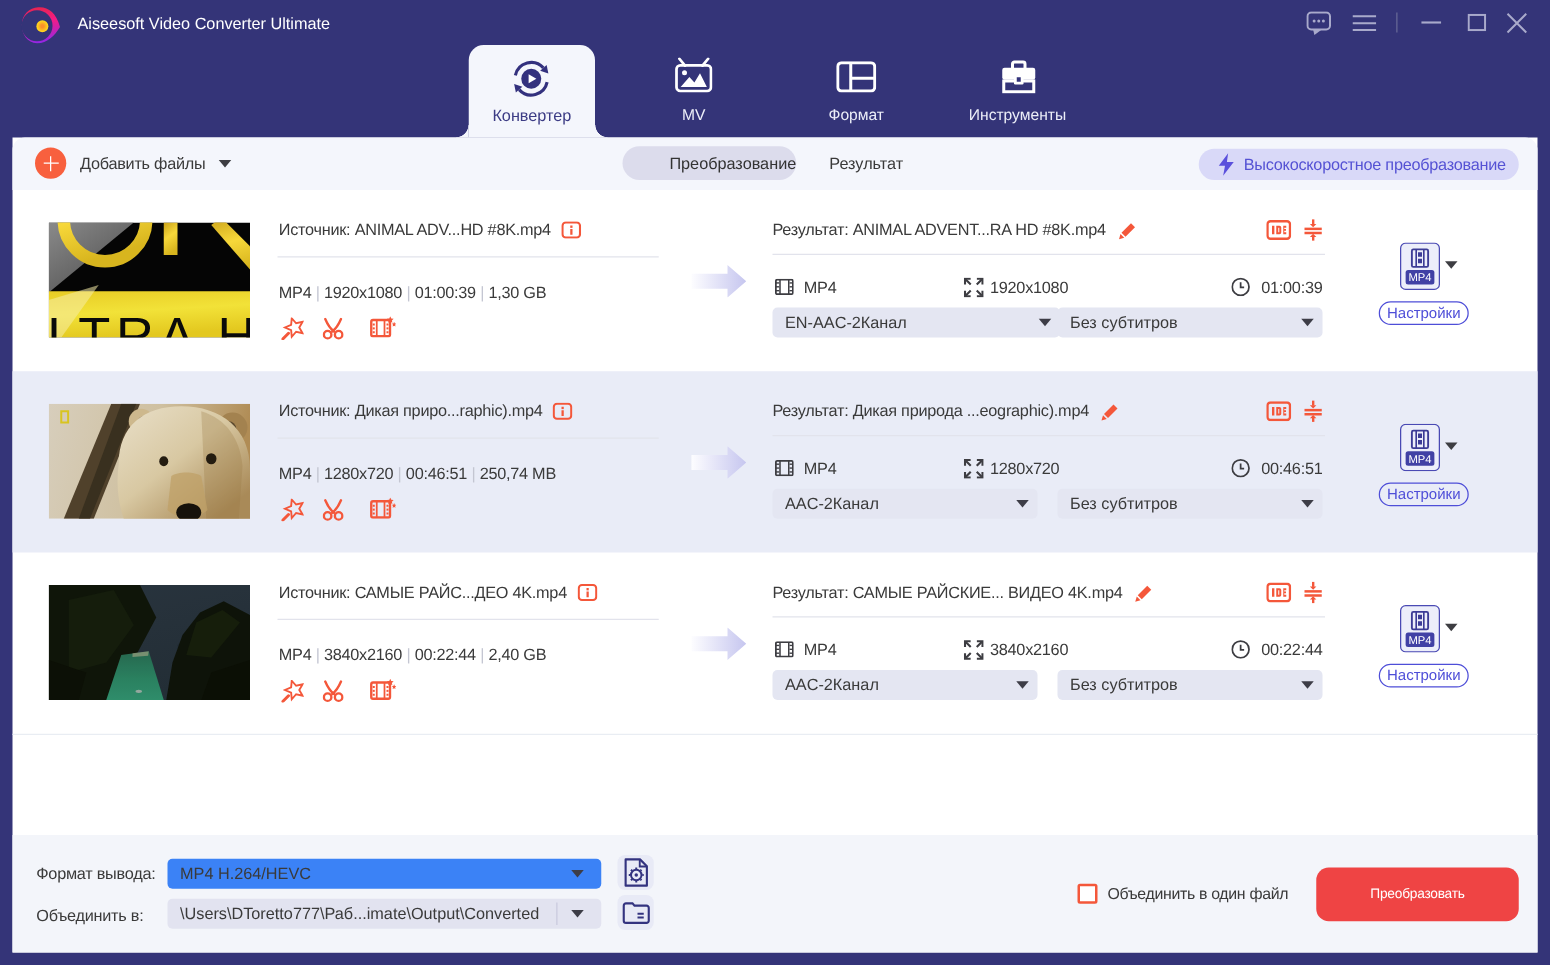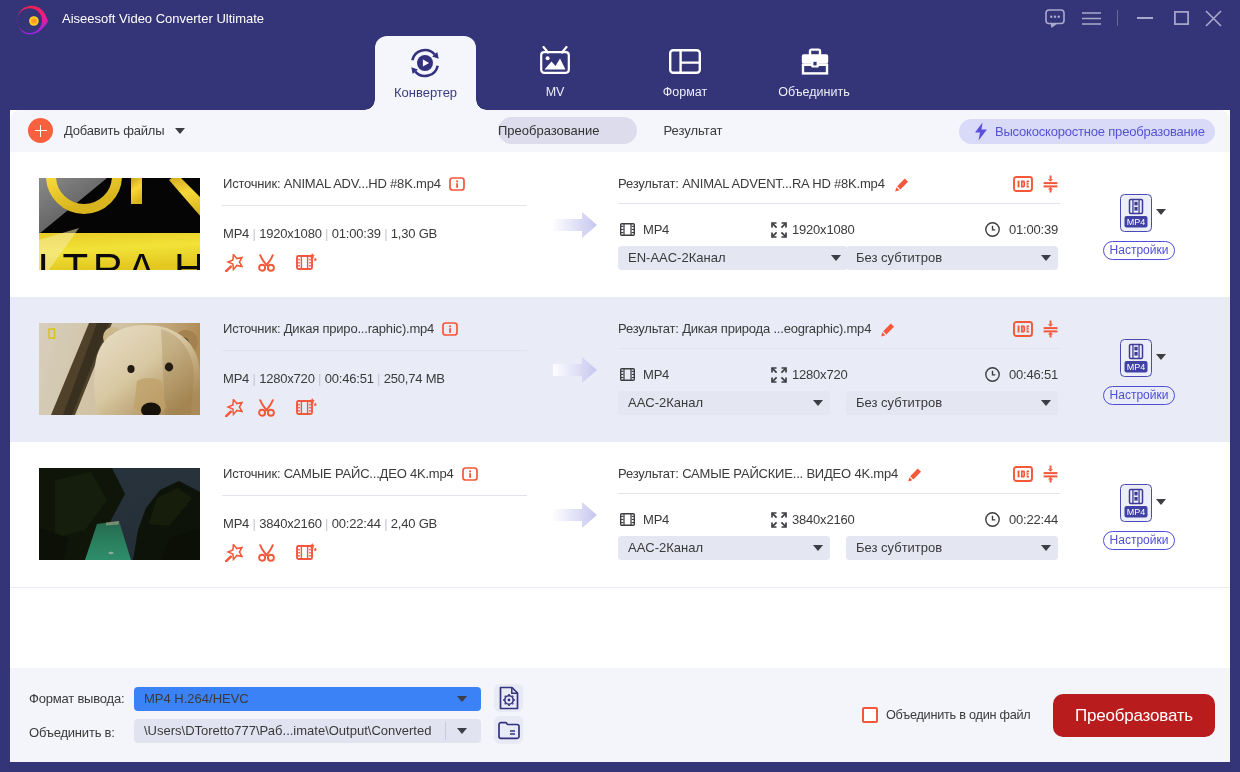--- a/index.html
+++ b/index.html
@@ -196,28 +196,28 @@
 <path d="M11.6 13.6 H30.5" stroke="#fff" stroke-width="2.4" transform="translate(0,-6.8)" opacity="0"></path>
 </svg>
 <div class="a tablbl" style="left:635px;top:85px;width:100px">Формат</div>
 <svg class="a" style="left:801px;top:48px" width="28" height="27" viewBox="0 0 28 27">
 <rect x="9" y="1.6" width="10" height="7" rx="1.5" fill="none" stroke="#fff" stroke-width="2.4"></rect>
 <rect x="0.8" y="6.2" width="26.4" height="9.6" rx="1.8" fill="#fff"></rect>
 <rect x="2" y="16.8" width="24" height="8.6" fill="none" stroke="#fff" stroke-width="2.4"></rect>
 <rect x="10.2" y="11.6" width="7.6" height="8" rx="1" fill="#fff"></rect>
 <rect x="12.4" y="13.8" width="3.2" height="3.6" fill="#34347c"></rect>
 </svg>
-<div class="a tablbl" style="left:764px;top:85px;width:100px">Объединить</div>
+<div class="a tablbl" style="left:764px;top:85px;width:100px">Инструменты</div>
 
 <div class="a" style="left:28px;top:118px;width:25px;height:25px;border-radius:50%;background:#f8603e"></div>
 <div class="a" style="left:34.5px;top:129.7px;width:12px;height:1.8px;background:#fff"></div>
 <div class="a" style="left:39.6px;top:124.6px;width:1.8px;height:12px;background:#fff"></div>
 <div class="a t13" style="left:64px;top:123px;font-size:13px">Добавить файлы</div>
 <div class="a tri" style="left:175px;top:127.5px;border-top-color:#3d3d42"></div>
-<div class="a" style="left:498px;top:117px;width:139px;height:27px;border-radius:13.5px;background:#dcdcec;font-size:13px;line-height:27px;text-align:left;color:#333">Преобразование</div>
+<div class="a" style="left:498px;top:117px;width:139px;height:27px;border-radius:13.5px;background:#dcdcec;font-size:13px;line-height:27px;text-align:right;color:#333">Преобразование</div>
 <div class="a" style="left:663px;top:117px;width:60px;height:27px;font-size:13px;line-height:27px;text-align:center;color:#3a3a3a">Результат</div>
 <div class="a" style="left:959px;top:119px;width:256px;height:25px;border-radius:12.5px;background:#d9d9f8"></div>
 <svg class="a" style="left:974px;top:122px" width="14" height="19" viewBox="0 0 14 19">
     <path d="M8.5 0.5 L1 10.5 L6 10.5 L4.5 18.5 L13 7.5 L7.5 7.5 Z" fill="#5b50dc"></path>
   </svg>
 <div class="a" style="left:995px;top:124px;font-size:13px;letter-spacing:-0.2px;color:#5552d4;white-space:nowrap">Высокоскоростное преобразование</div>
 
 <svg class="a" style="left:39px;top:178px" width="161" height="92" viewBox="0 0 161 92">
 <defs>
       <linearGradient id="ggold" x1="0" y1="0" x2="0.3" y2="1">
@@ -443,13 +443,13 @@
     <use href="#filegear"></use>
   </svg>
 <div class="a t13" style="left:29px;top:725px;font-size:13px">Объединить в:</div>
 <div class="a dd" style="left:134px;top:719px;width:347px;height:24px;background:#e2e3f0">\Users\DToretto777\Раб...imate\Output\Converted<div style="position:absolute;right:35px;top:3px;width:1px;height:18px;background:#c9cadd"></div><div class="tri" style="position:absolute;right:14px;top:9px"></div></div>
 <div class="a" style="left:494px;top:716px;width:29px;height:28px;background:#e8eaf6;border-radius:6px"></div>
 <svg class="a" style="left:497px;top:720px" width="24" height="20">
     <use href="#folder"></use>
   </svg>
 <div class="a" style="left:862px;top:707px;width:16px;height:16px;border:2px solid #f4573a;border-radius:2px;background:#fff"></div>
 <div class="a t13" style="left:886px;top:707px;font-size:12.7px;letter-spacing:-0.25px">Объединить в один файл</div>
-<div class="a" style="left:1053px;top:694px;width:162px;height:43px;border-radius:10px;background:#b91c1c;color:#fff;font-size:17px;letter-spacing:-0.2px;line-height:43px;text-align:center">Преобразовать</div>
+<div class="a" style="left:1053px;top:694px;width:162px;height:43px;border-radius:10px;background:#ef4444;color:#fff;font-size:11px;letter-spacing:-0.2px;line-height:43px;text-align:center">Преобразовать</div>
 
 </body></html>

